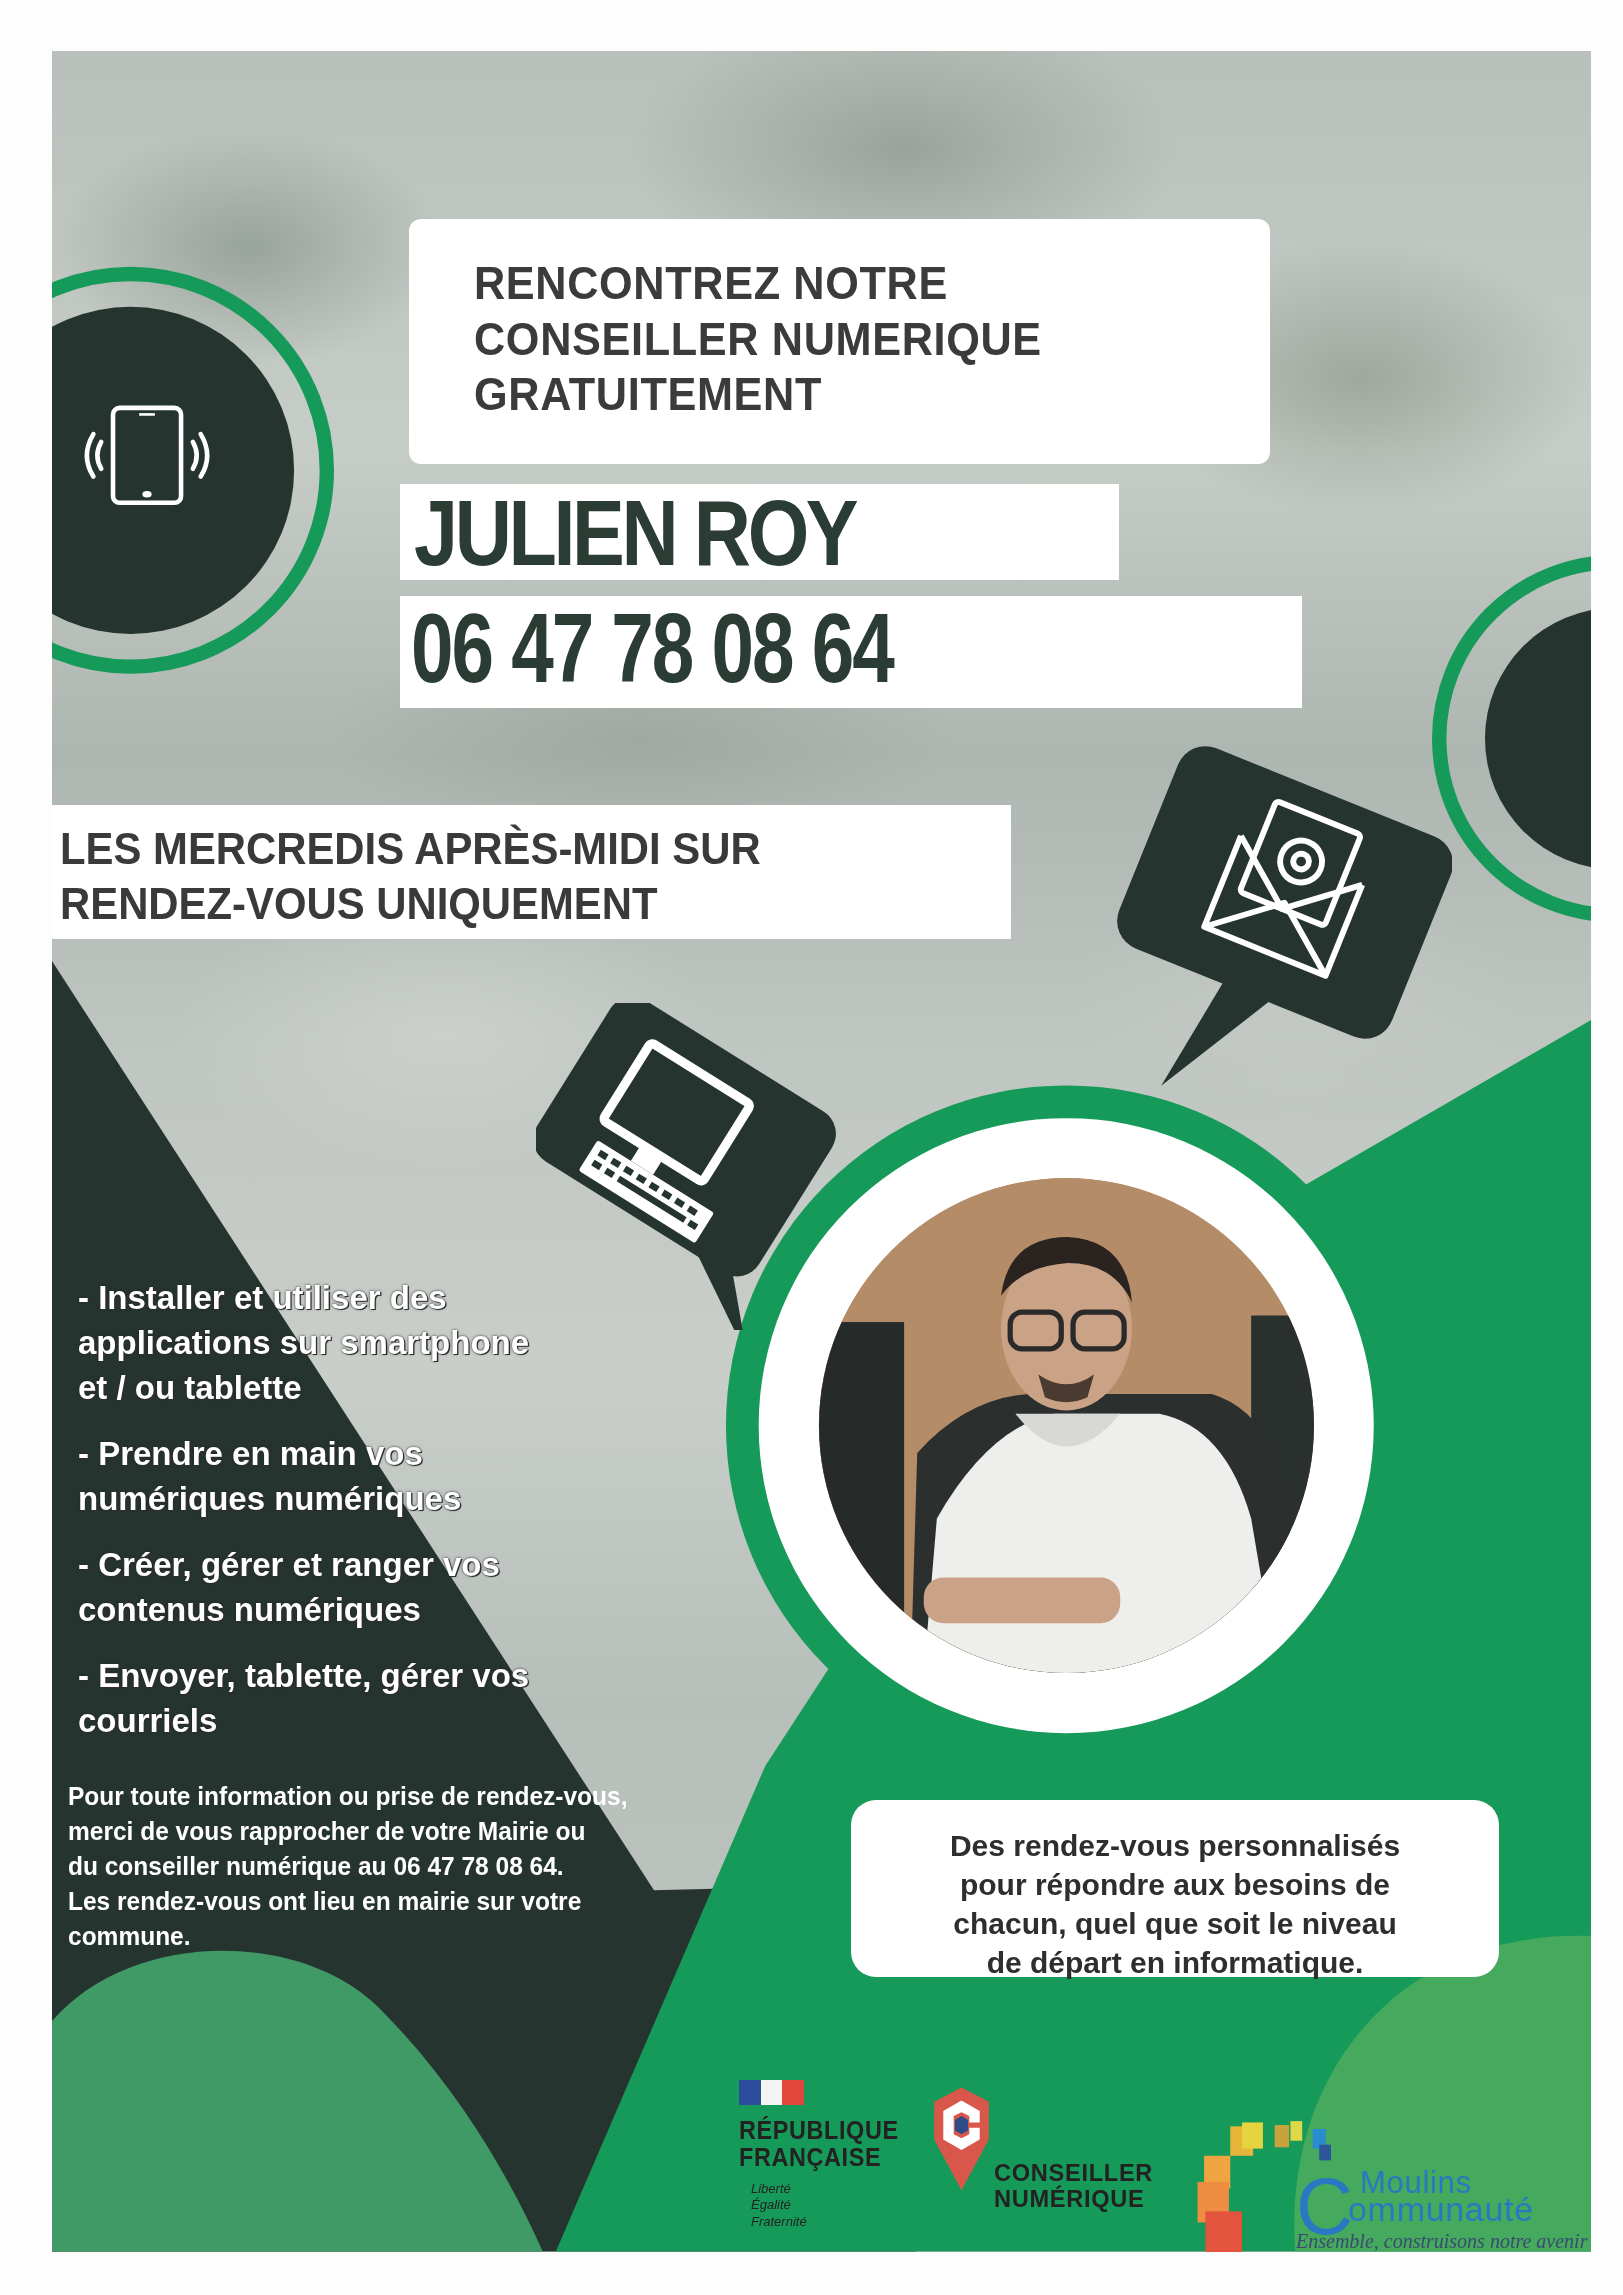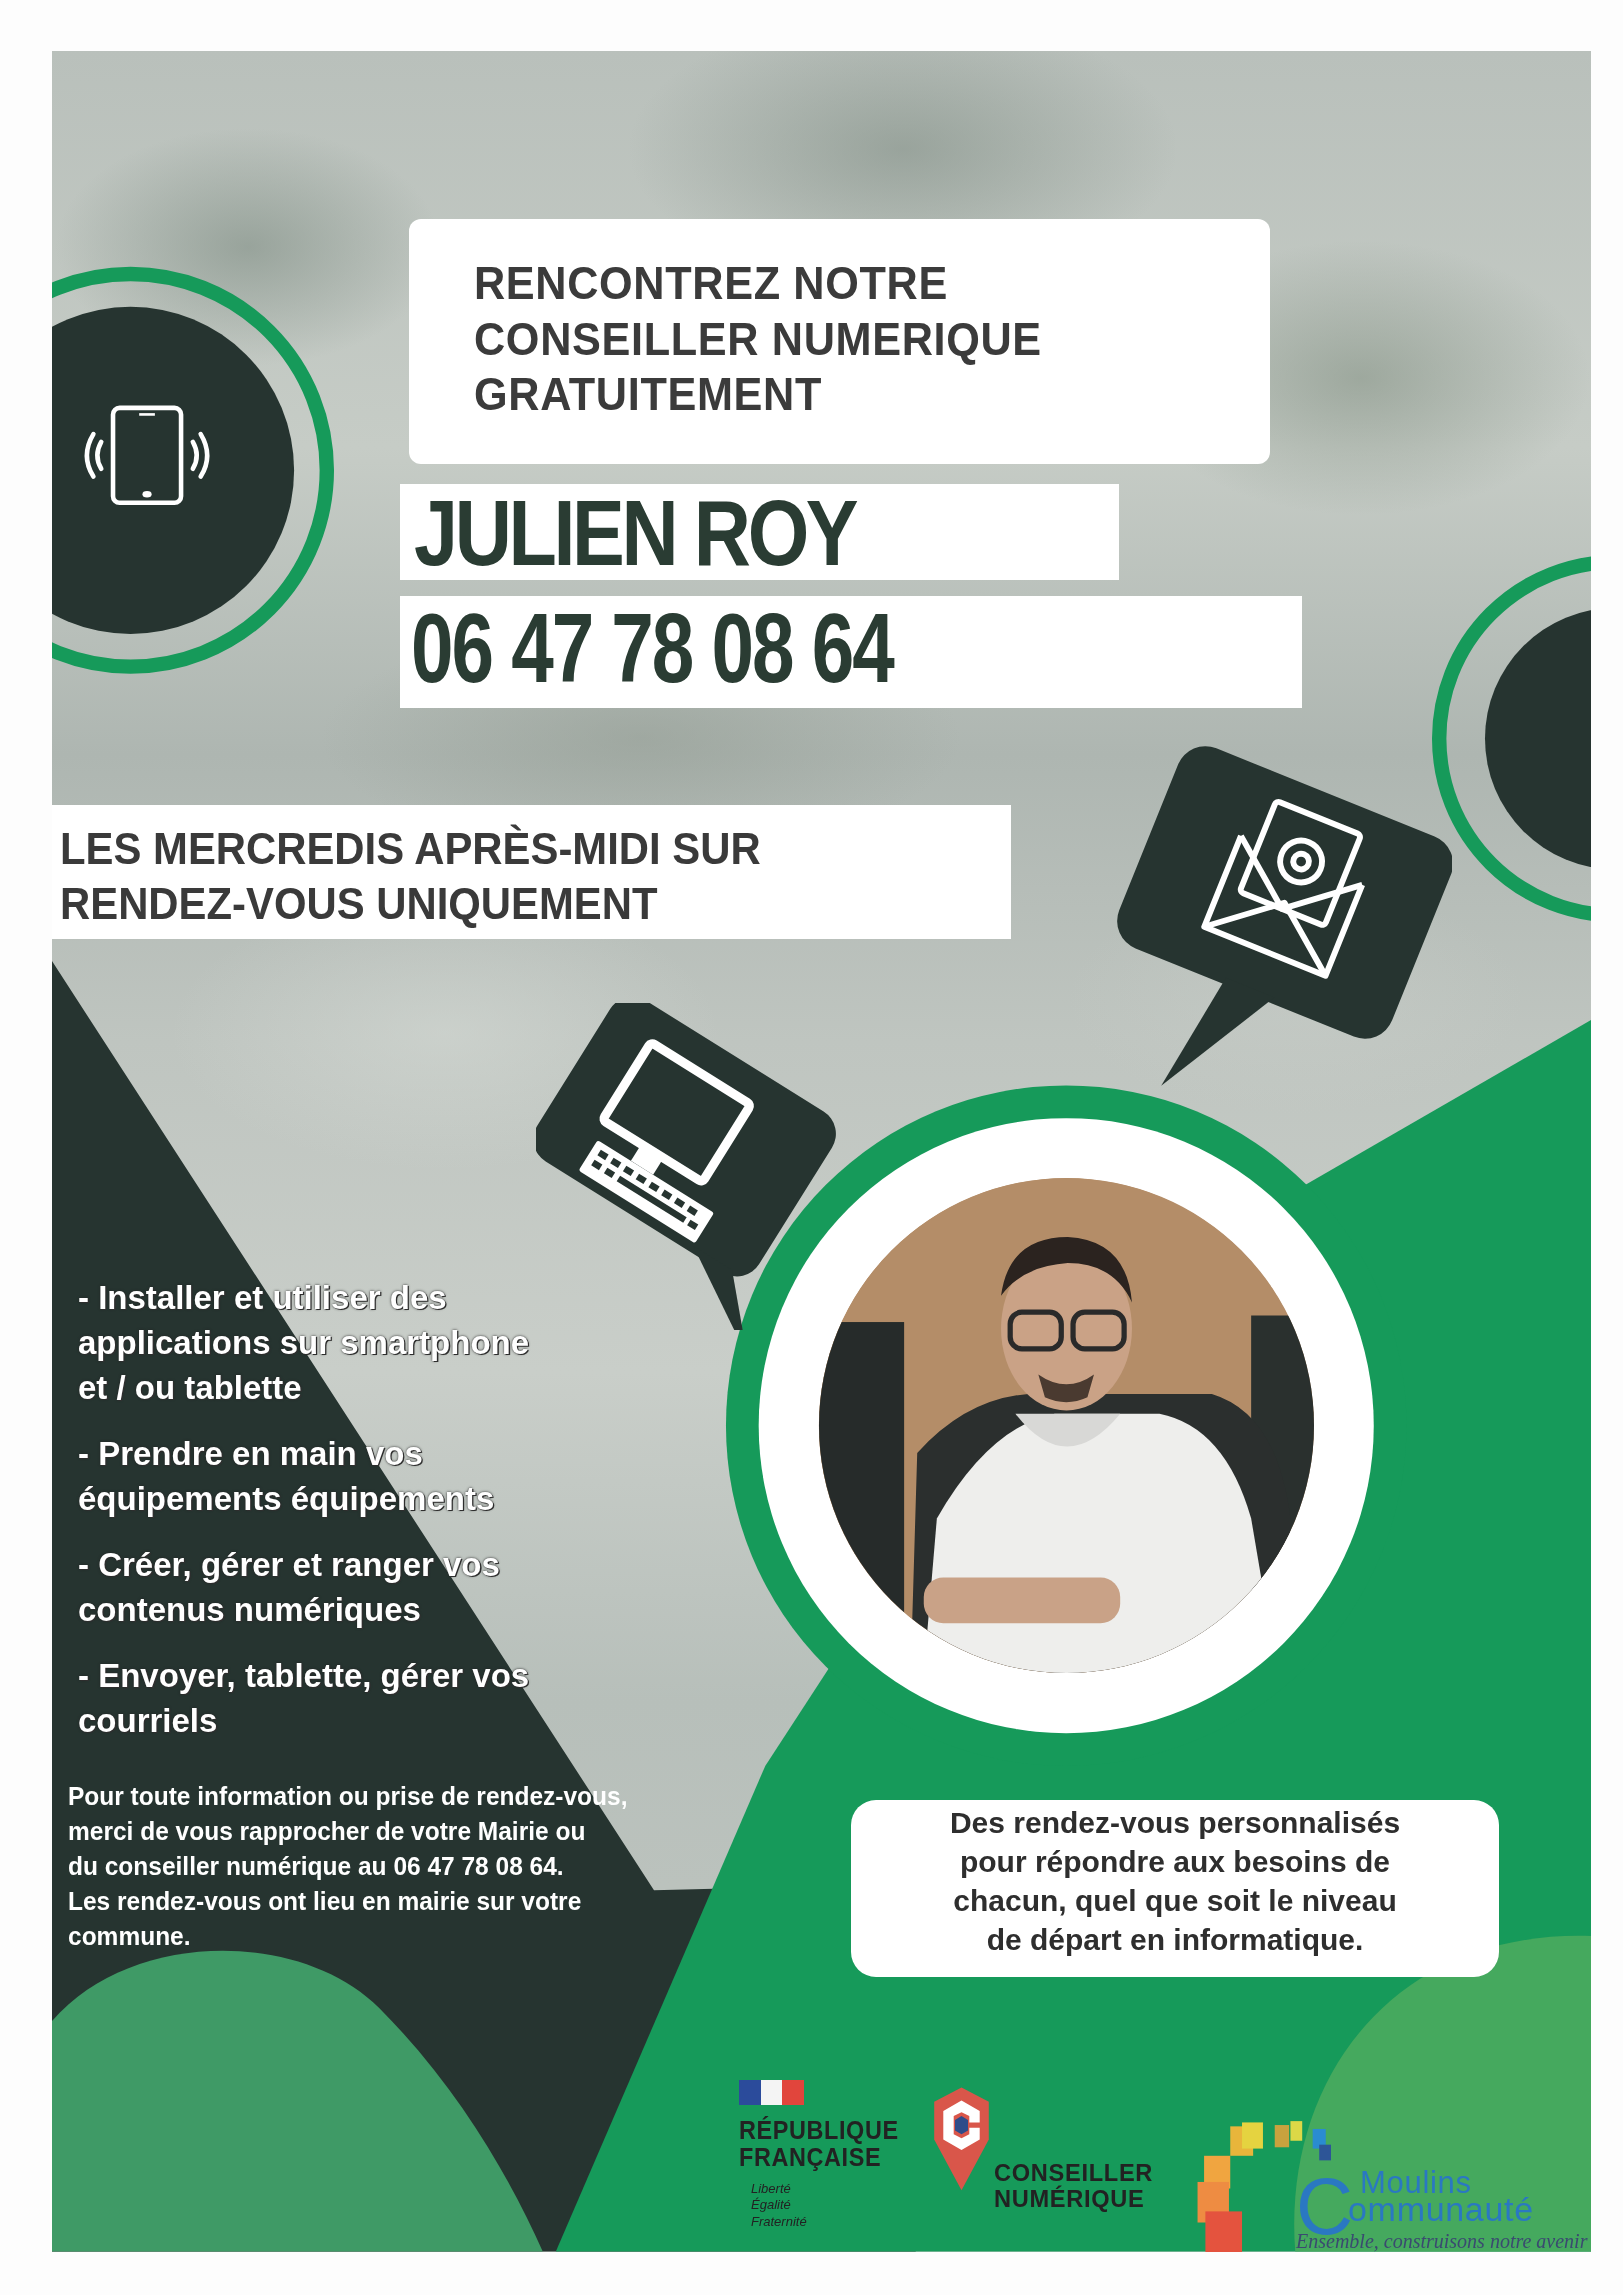--- a/index.html
+++ b/index.html
@@ -21,21 +21,21 @@
   .title-box .line { position:absolute; left:65px; font-weight:bold; font-size:47px; color:#3b3b3b; letter-spacing:0.7px; transform:scaleX(0.92); transform-origin:left; white-space:nowrap; }
   .name-box { left:348px; top:433px; width:719px; height:96px; }
   .name-box span { position:absolute; left:14.4px; top:3.3px; font-weight:bold; font-size:92px; line-height:92px; color:#2a3c33; letter-spacing:-3.9px; transform:scaleX(0.86); transform-origin:left; white-space:nowrap; }
   .phone-box { left:348px; top:545px; width:902px; height:112px; }
   .phone-box span { position:absolute; left:10.5px; top:3.3px; font-weight:bold; font-size:98px; line-height:98px; color:#2a3c33; letter-spacing:-2.6px; transform:scaleX(0.78); transform-origin:left; white-space:nowrap; }
   .wed-box { left:0; top:754px; width:959px; height:134px; }
   .wed-box .line { position:absolute; left:7.9px; font-weight:bold; font-size:45px; color:#3a3a3a; transform:scaleX(0.93); transform-origin:left; white-space:nowrap; }
   .bullets { position:absolute; left:26px; top:1224px; width:655px; color:#fff; }
   .bullet { font-weight:bold; font-size:33px; line-height:45px; margin-bottom:21px; text-shadow:0 0 2.6px #222, 1.3px 1.3px 0 #333; }
   .info { position:absolute; left:16.4px; top:1728px; width:785px; color:#fff; font-weight:bold; font-size:25px; line-height:35px; transform:scaleX(0.98); transform-origin:left; }
-  .bubble-text { position:absolute; left:799px; top:1749px; width:648px; height:177px; background:#fff; border-radius:25px; text-align:center; font-weight:bold; font-size:30px; line-height:39px; color:#2e2e2e; padding-top:3px; box-sizing:border-box; }
+  .bubble-text { position:absolute; left:799px; top:1749px; width:648px; height:177px; background:#fff; border-radius:25px; text-align:center; font-weight:bold; font-size:30px; line-height:39px; color:#2e2e2e; padding-top:26px; box-sizing:border-box; }
   .logo-rf { position:absolute; left:687px; top:2029px; }
   .logo-rf .flag { width:65px; height:25px; display:flex; }
   .logo-rf .flag div { flex:1; }
   .logo-rf .rf-name { font-size:26px; line-height:27.5px; color:#222; font-weight:bold; margin-top:11.8px; letter-spacing:0.7px; transform:scaleX(0.9); transform-origin:left; }
   .logo-rf .motto { font-family:Liberation Sans, sans-serif; font-style:italic; font-size:13px; line-height:16.4px; color:#222; margin-top:9.2px;margin-left:12px; }
   .logo-cn { position:absolute; left:877px; top:2036px; }
   .logo-cn .cn-text { position:absolute; left:65px; top:73px; font-size:23.6px; line-height:26px; color:#222; font-weight:bold; white-space:nowrap; letter-spacing:0.7px; }
   .logo-mc { position:absolute; left:1139px; top:2062px; width:419px; height:151px; }
   .mc-moulins { position:absolute; left:169px; top:52px; font-size:31px; color:#2a78c2; letter-spacing:0.7px; }
   .mc-c { position:absolute; left:105px; top:54px; font-size:79px; line-height:79px; color:#2a78c2; }
@@ -160,21 +160,21 @@
   </div>
 
   <div class="bullets">
     <div class="bullet">
       <div>- Installer et utiliser des</div>
       <div>applications sur smartphone</div>
       <div>et / ou tablette</div>
     </div>
     <div class="bullet">
       <div>- Prendre en main vos</div>
-      <div>équipements équipements</div>
+      <div>numériques numériques</div>
     </div>
     <div class="bullet">
       <div>- Créer, gérer et ranger vos</div>
       <div>contenus numériques</div>
     </div>
     <div class="bullet">
       <div>- Envoyer, tablette, gérer vos</div>
       <div>courriels</div>
     </div>
   </div>

